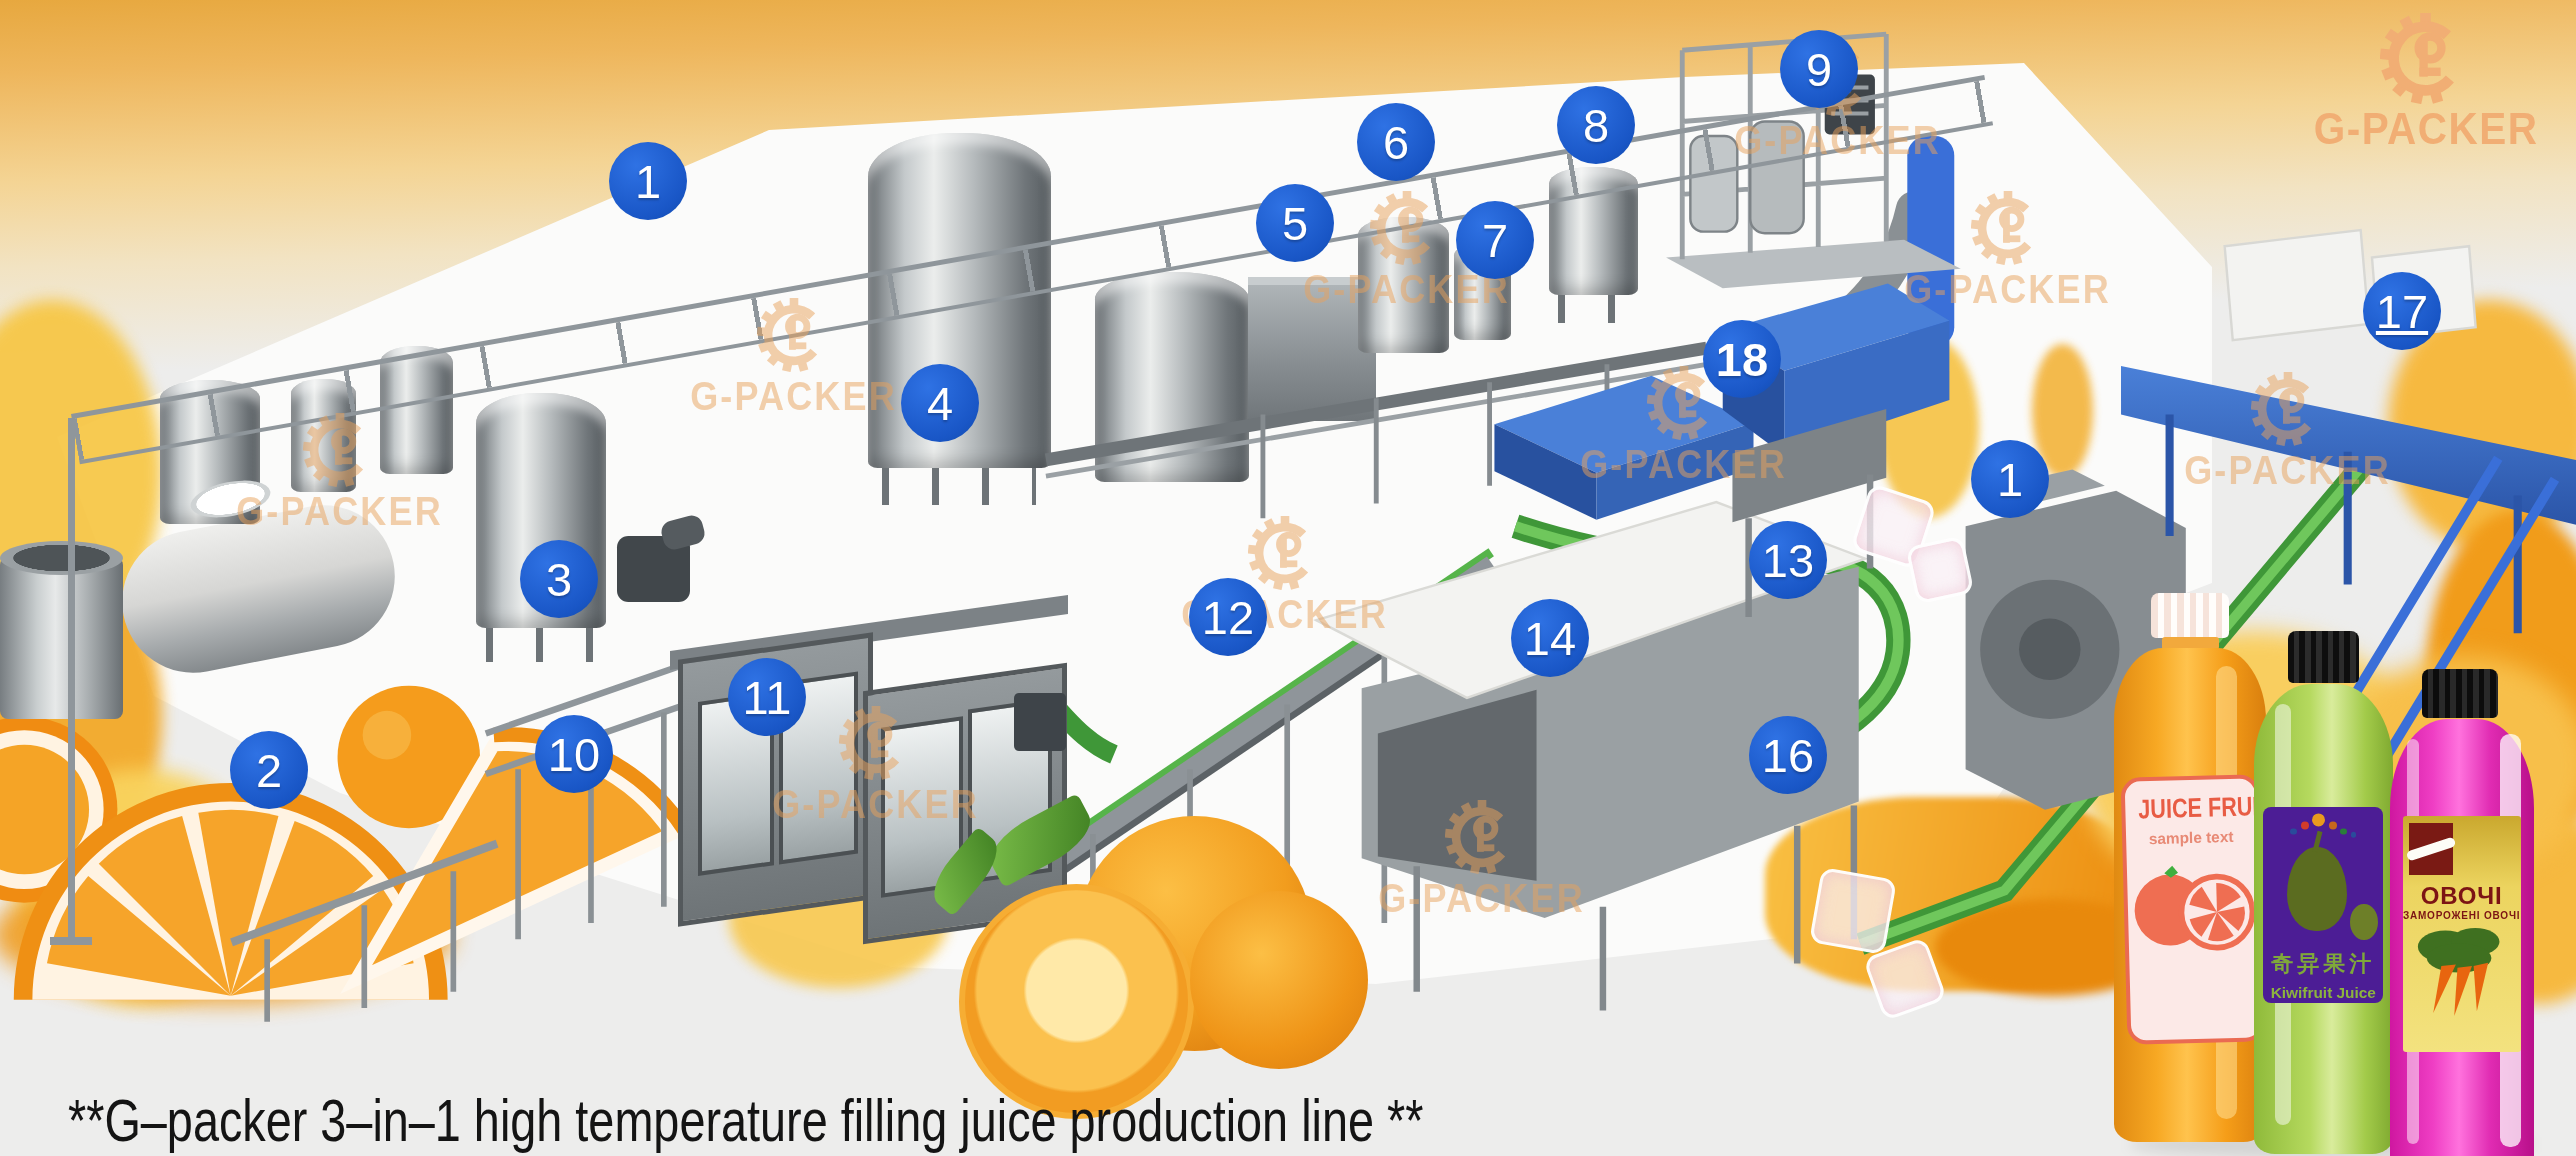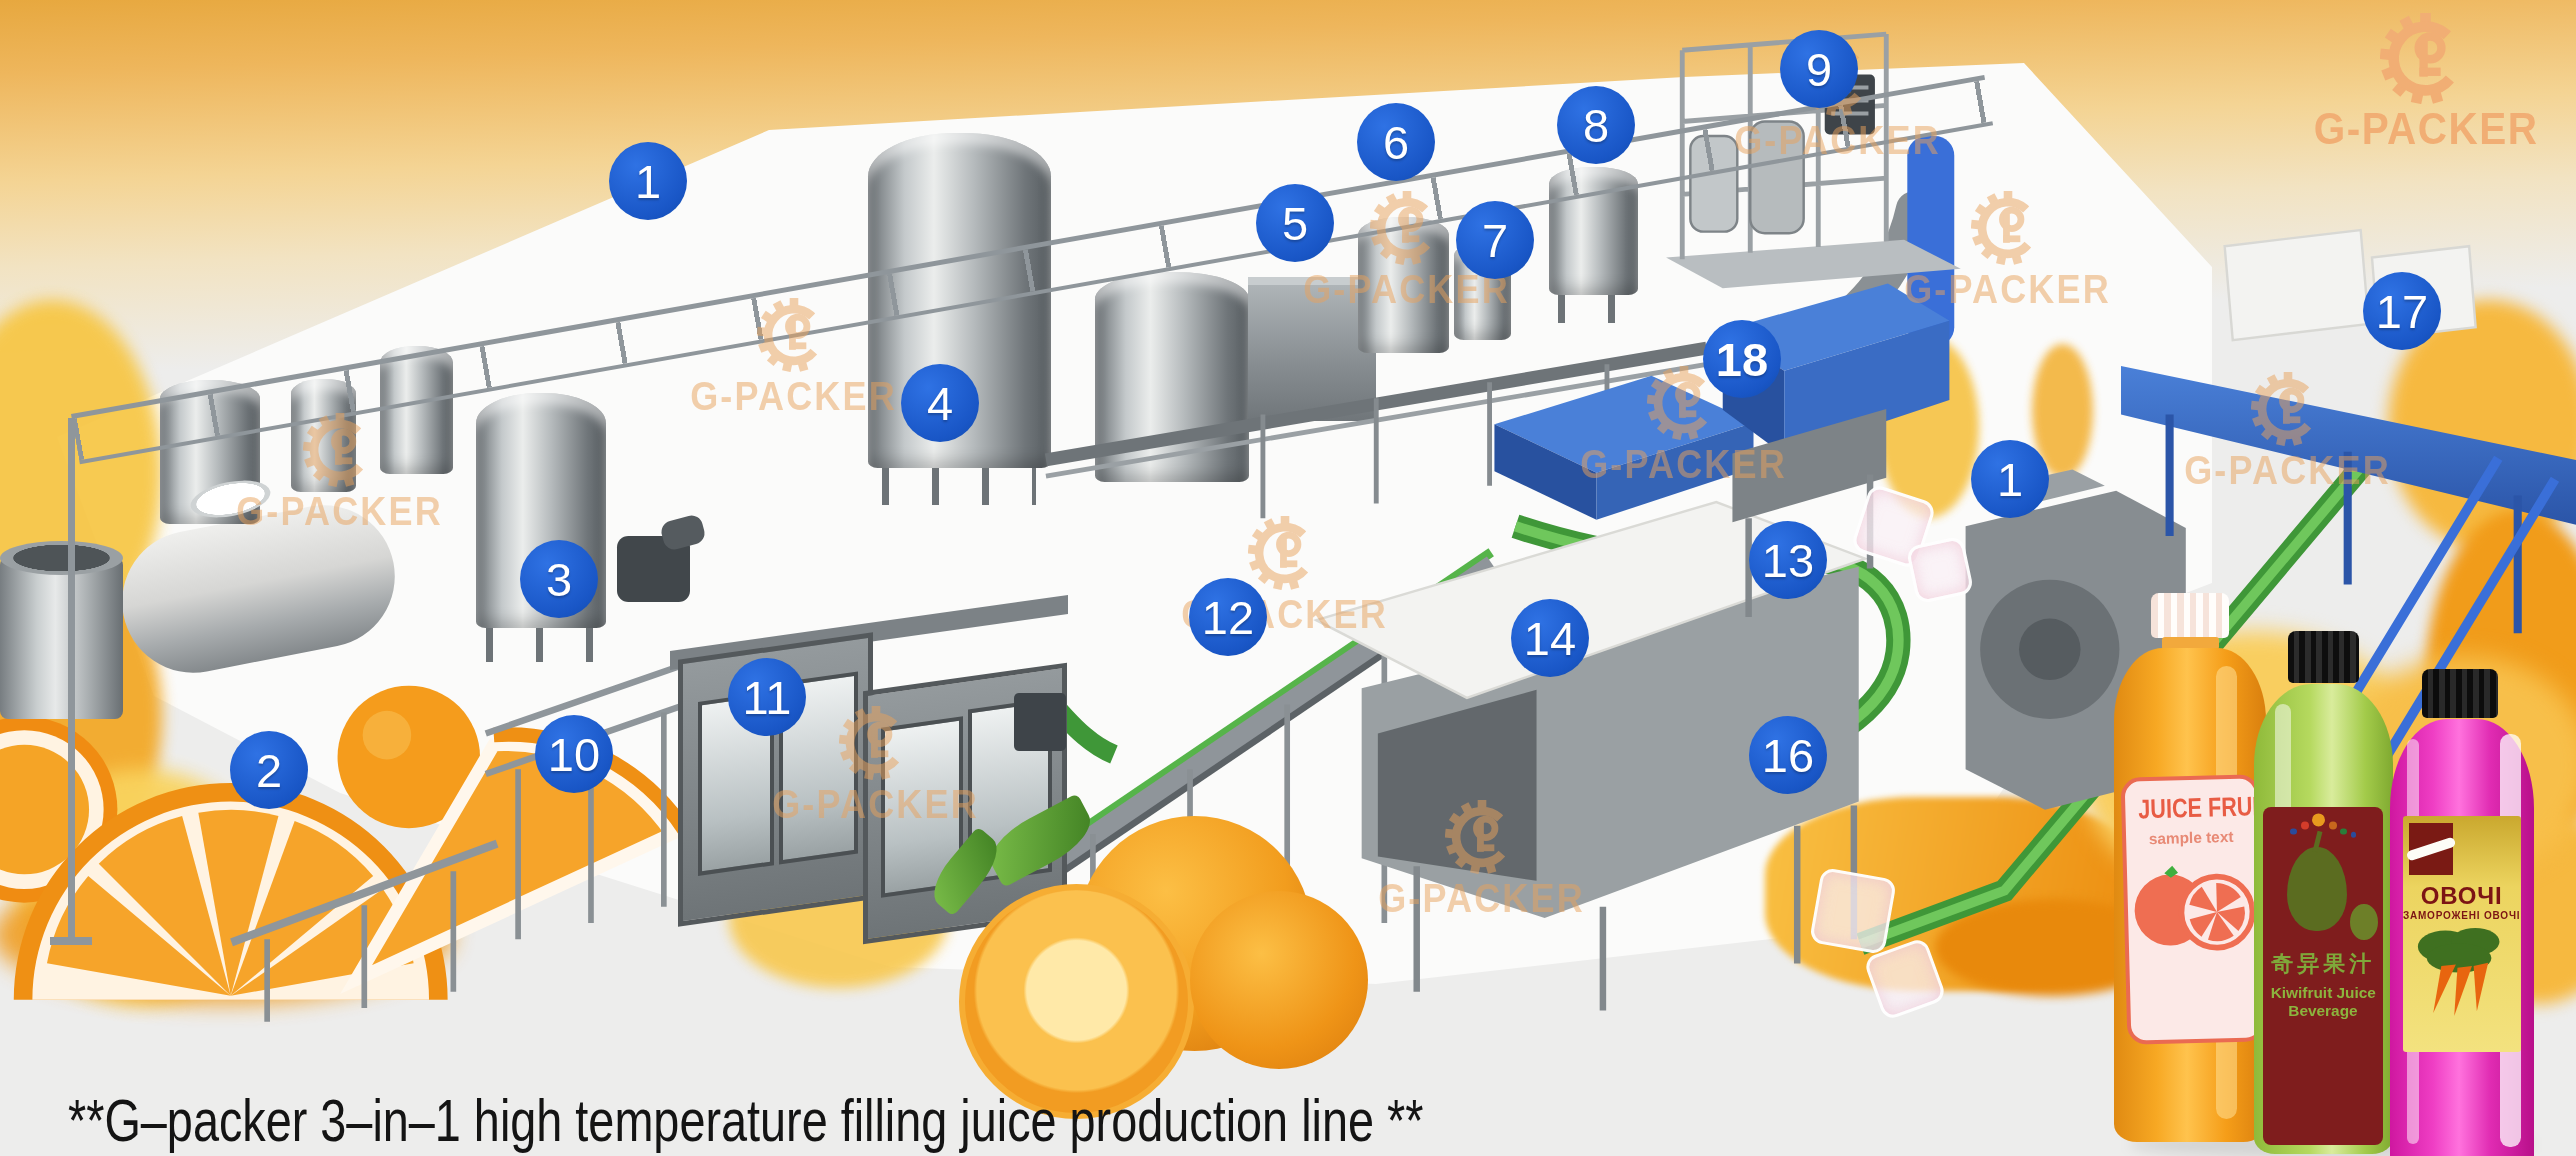--- a/index.html
+++ b/index.html
@@ -331,21 +331,21 @@
           <path d="M104,74 L70,64 A36,36 0 0 1 86,42 Z"></path>
         </g>
       </svg>
     </div>
   </div>
 
   <div class="bot" style="left:2252px;top:631px;width:142px;height:526px;">
     <div class="cap" style="left:36px;top:0;width:71px;height:52px;background:repeating-linear-gradient(90deg,#0e0e0e 0 5.7px,#2c2c2c 5.7px 11.3px);"></div>
     <div style="position:absolute;left:1.6px;top:53px;width:139px;height:470px;border-radius:57px 57px 21px 21px/81px 81px 16px 16px;background:linear-gradient(90deg,#8fba3a,#b5d95e 40%,#d9ec9c 56%,#a3cb4a 80%,#7fa930);"></div>
     <div style="position:absolute;left:23px;top:73px;width:16px;height:421px;background:rgba(255,255,255,.5);border-radius:9.7px;"></div>
-    <div class="blabel" style="left:11.3px;top:176px;width:120px;height:338px;background:#7f1d1d;border-radius:8px;">
+    <div class="blabel" style="left:11.3px;top:176px;width:120px;height:196px;background:#4c1d95;border-radius:8px;">
       <div style="margin-top:8px;height:21px;">
         <span style="display:inline-block;width:6.5px;height:6.5px;border-radius:50%;background:#2a4b9b;transform:translateY(6.5px)"></span>
         <span style="display:inline-block;width:8px;height:8px;border-radius:50%;background:#d43c2a;transform:translateY(1.6px)"></span>
         <span style="display:inline-block;width:13px;height:13px;border-radius:50%;background:#e89a1e;transform:translateY(-1.6px)"></span>
         <span style="display:inline-block;width:8px;height:8px;border-radius:50%;background:#c8671d;transform:translateY(1.6px)"></span>
         <span style="display:inline-block;width:6.5px;height:6.5px;border-radius:50%;background:#2a7d3a;transform:translateY(6.5px)"></span>
         <span style="display:inline-block;width:5.7px;height:5.7px;border-radius:50%;background:#2a4b9b;transform:translateY(9.7px)"></span>
       </div>
       <div style="position:relative;width:100%;height:113px;">
         <div style="position:absolute;left:24px;top:11.3px;width:60px;height:84px;background:#5b6c20;border-radius:50% 50% 48% 48%/58% 58% 44% 44%;"></div>
@@ -394,21 +394,21 @@
   <div class="marker" style="left: 1456px; top: 201px;">7</div>
   <div class="marker" style="left: 1557px; top: 86px;">8</div>
   <div class="marker" style="left: 1780px; top: 30px;">9</div>
   <div class="marker" style="left: 535px; top: 715px;">10</div>
   <div class="marker" style="left: 728px; top: 658px;">11</div>
   <div class="marker" style="left: 1189px; top: 578px;">12</div>
   <div class="marker" style="left: 1749px; top: 521px;">13</div>
   <div class="marker" style="left: 1511px; top: 599px;">14</div>
   <div class="marker" style="left: 1749px; top: 716px;">16</div>
   <div class="marker" style="left: 1971px; top: 440px;">1</div>
-  <div class="marker" style="left: 2363px; top: 272px;">17</div>
+  <div class="marker" style="left: 2363px; top: 272px; text-decoration: underline;">17</div>
   <div class="marker" style="left: 1703px; top: 320px; font-weight: bold;">18</div>
 
   <div class="logo">
     <svg viewBox="0 0 112 112" width="91" height="91">
         <use href="#gear-gp"></use>
       </svg>
     <div class="lt">G-PACKER</div>
   </div>
 
   <div class="caption">**G–packer 3–in–1 high temperature filling juice production line **</div>

